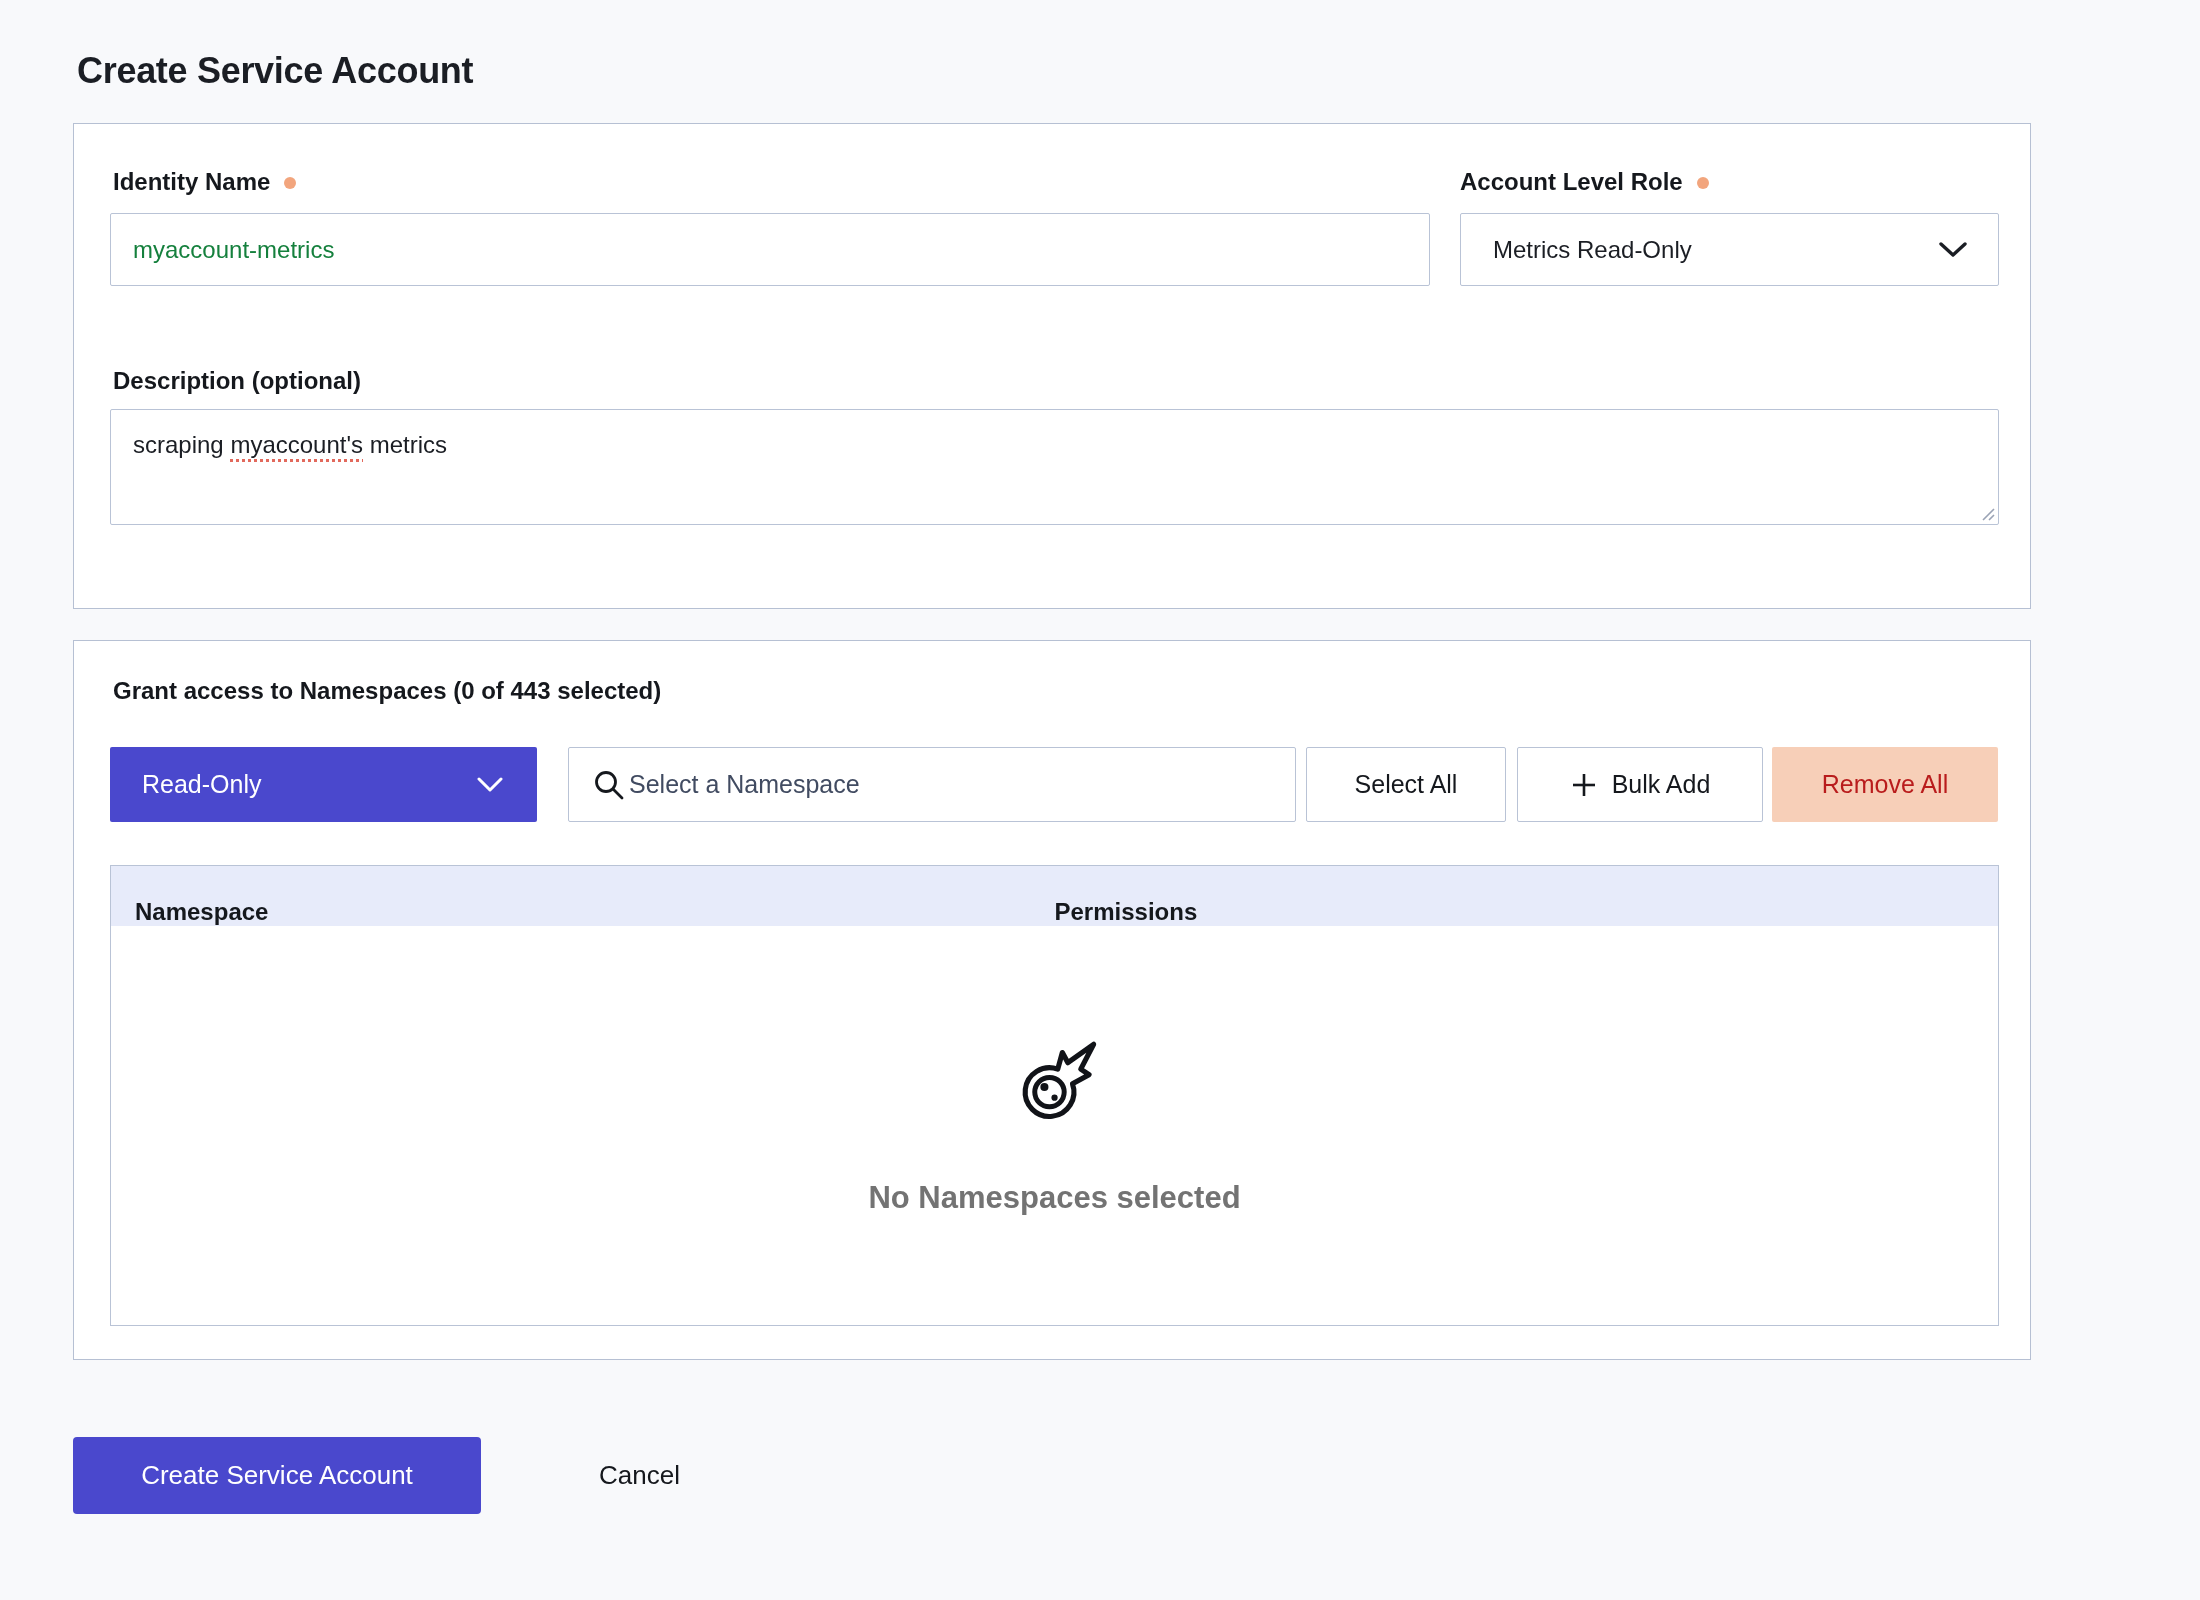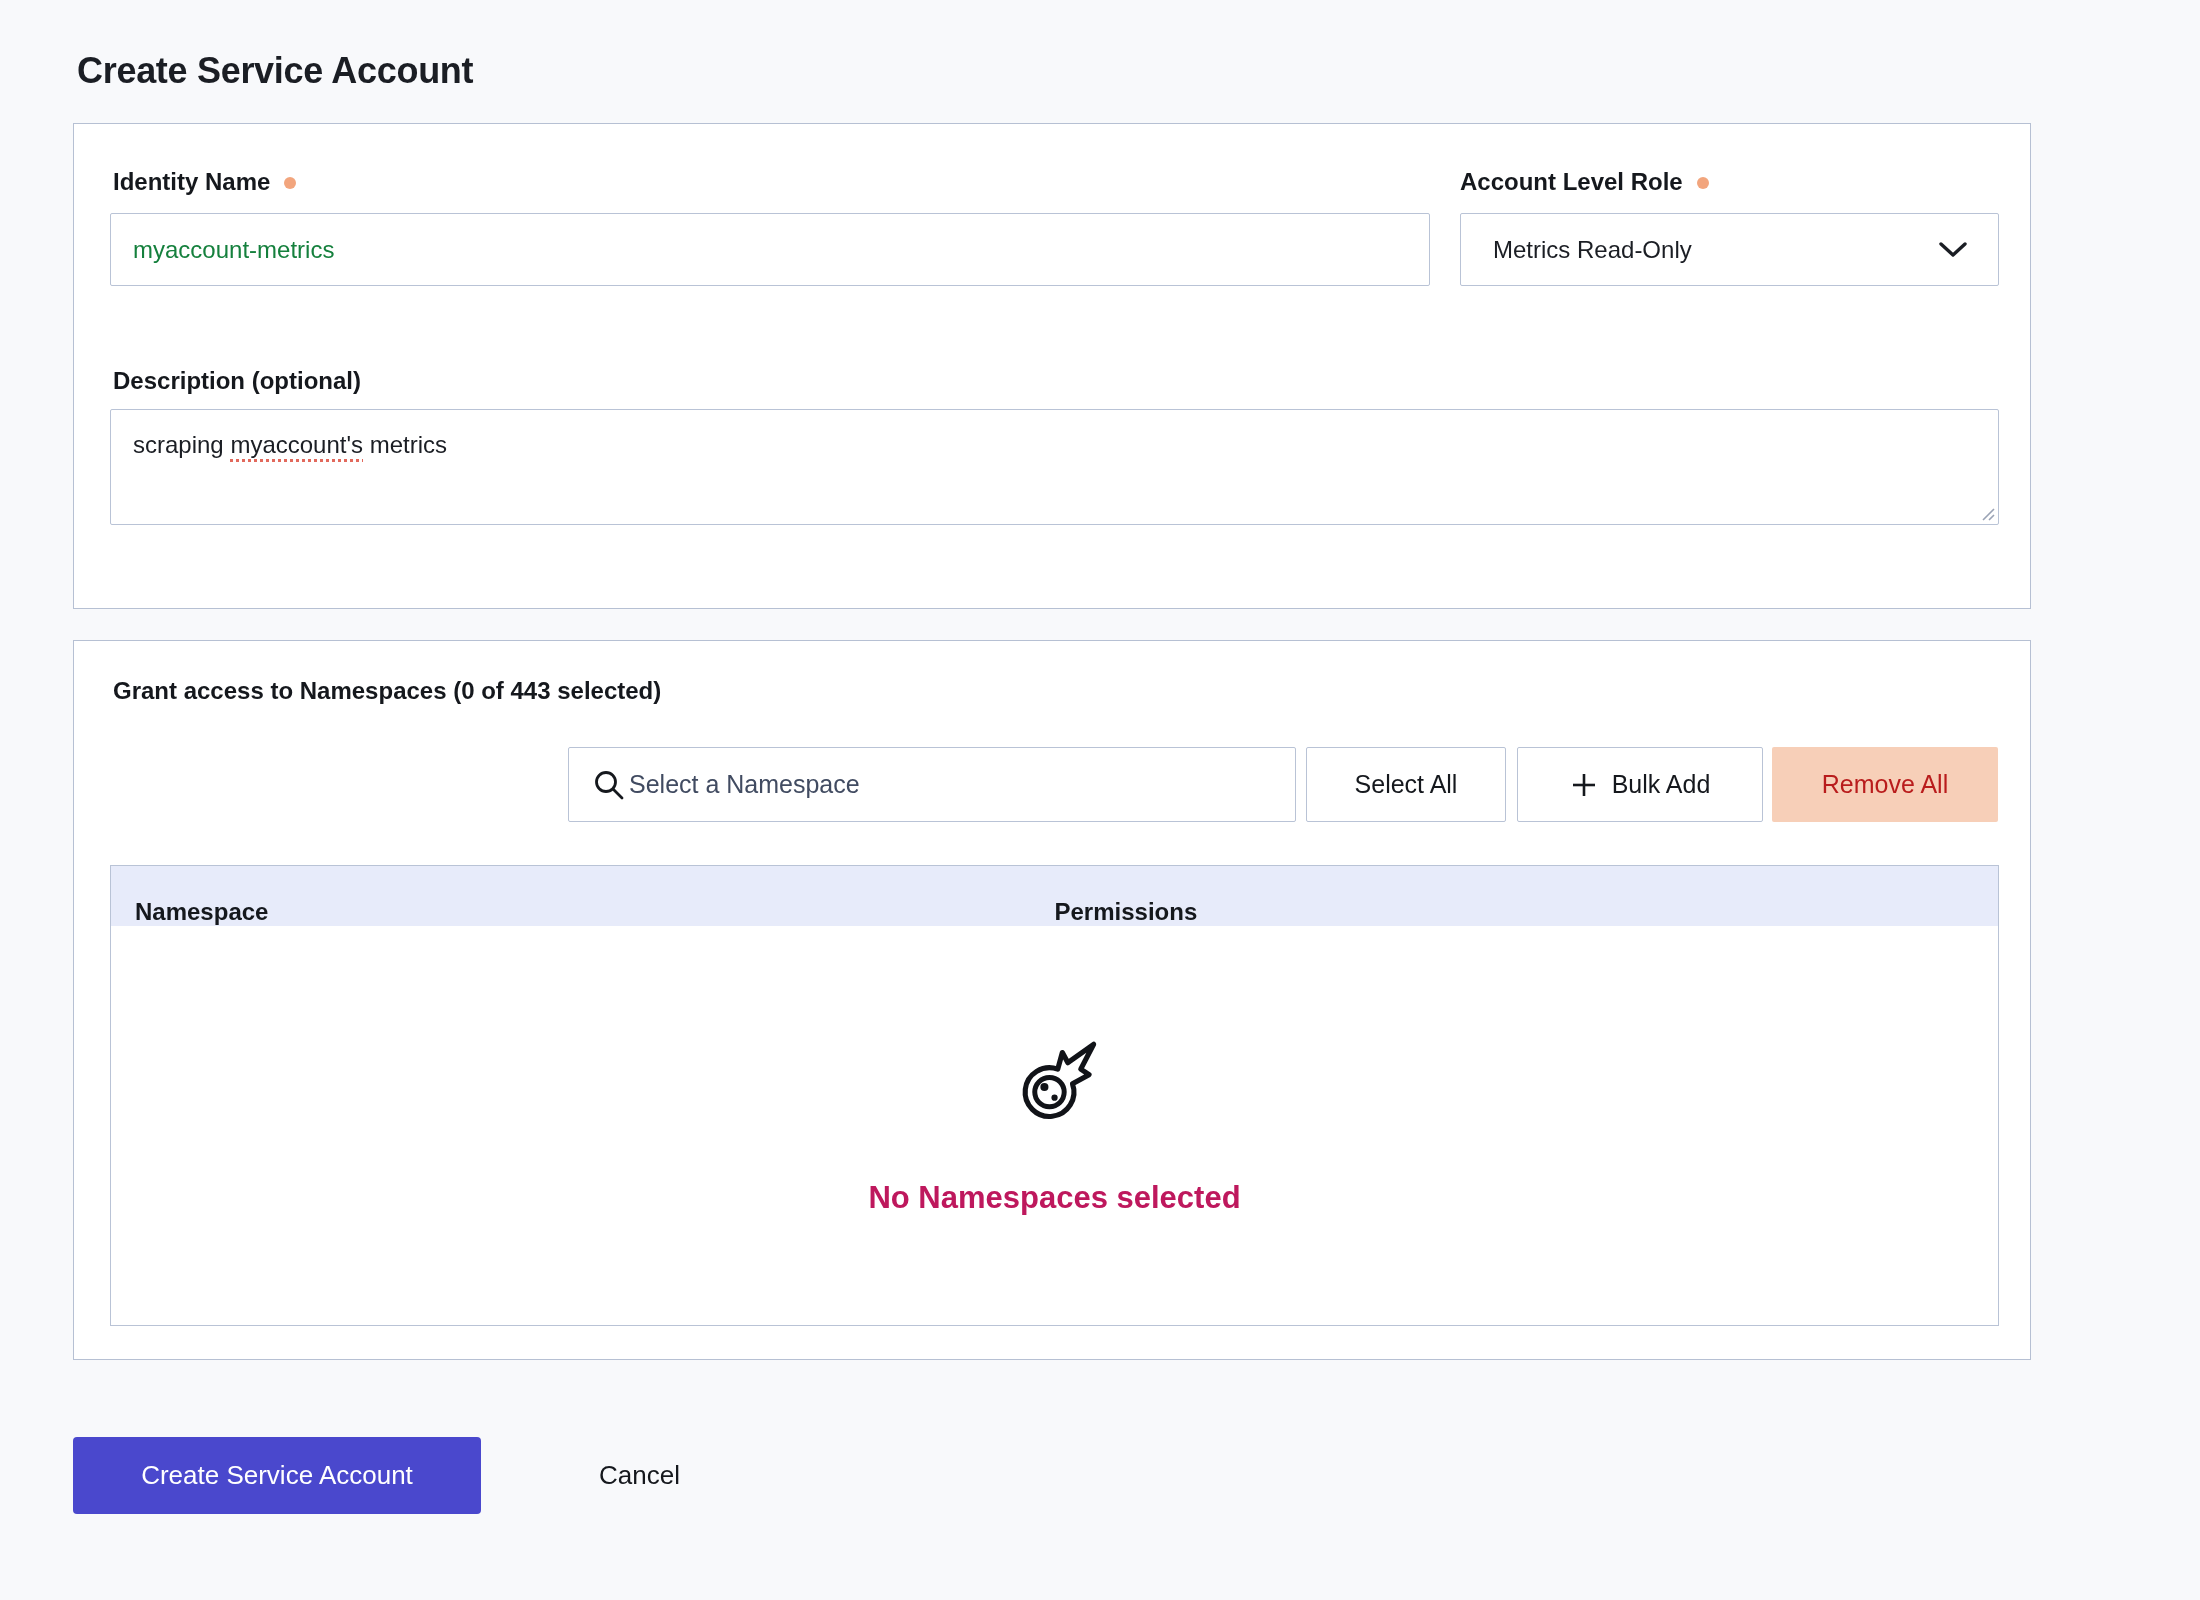--- a/index.html
+++ b/index.html
@@ -97,21 +97,21 @@
   .ns-table-header{
     height:60px;display:flex;align-items:flex-end;
     font-size:24px;font-weight:600;color:#15181d;
   }
   .ns-col-namespace{padding-left:24px;width:50%;box-sizing:border-box;}
   .ns-col-permissions{width:50%;box-sizing:border-box;}
   .ns-table-body{
     height:399px;display:flex;flex-direction:column;
     align-items:center;justify-content:center;gap:52px;
   }
-  .empty-text{font-size:31px;font-weight:700;color:#be185d;}
+  .empty-text{font-size:31px;font-weight:700;color:#737373;}
 
   .actions-row{
     position:absolute;left:73px;top:1437px;
     display:flex;align-items:center;
   }
   .btn-primary{
     width:408px;height:77px;border:none;border-radius:4px;
     color:#fff;font-size:26px;cursor:pointer;
     display:flex;align-items:center;justify-content:center;
     font-family:"Liberation Sans",sans-serif;
@@ -154,20 +154,28 @@
   </div>
   <div class="textarea-box" style="left:36px;top:285px;width:1889px;height:116px;"><span>scraping </span><span class="misspelled">myaccount's</span><span> metrics</span><span class="resize-grip"><svg width="16" height="16" viewBox="0 0 16 16">
           <path d="M15 4 L4 15 M15 10 L10 15" stroke="#9aa3b5" stroke-width="1.6"></path>
         </svg></span></div>
 </section>
 
 <section class="panel panel-2">
 
   <div class="section-heading">Grant access to Namespaces (0 of 443 selected)</div>
 
+  <div class="toolbar-item perm-dropdown" style="background:#4a48cd;">
+    <span>Read-Only</span>
+    <span>
+      <svg width="26" height="16" viewBox="0 0 26 16">
+        <polyline points="2,2 13,13 24,2" fill="none" stroke="#ffffff" stroke-width="3" stroke-linecap="round" stroke-linejoin="round"></polyline>
+      </svg>
+    </span>
+  </div>
 
   <div class="toolbar-item search-box">
     <span>
       <svg width="32" height="32" viewBox="0 0 32 32">
         <circle cx="13" cy="13" r="9.5" fill="none" stroke="#15181d" stroke-width="2.8"></circle>
         <line x1="20.5" y1="20.5" x2="29" y2="29" stroke="#15181d" stroke-width="2.8" stroke-linecap="round"></line>
       </svg>
     </span>
     <input placeholder="Select a Namespace" style="">
   </div>

